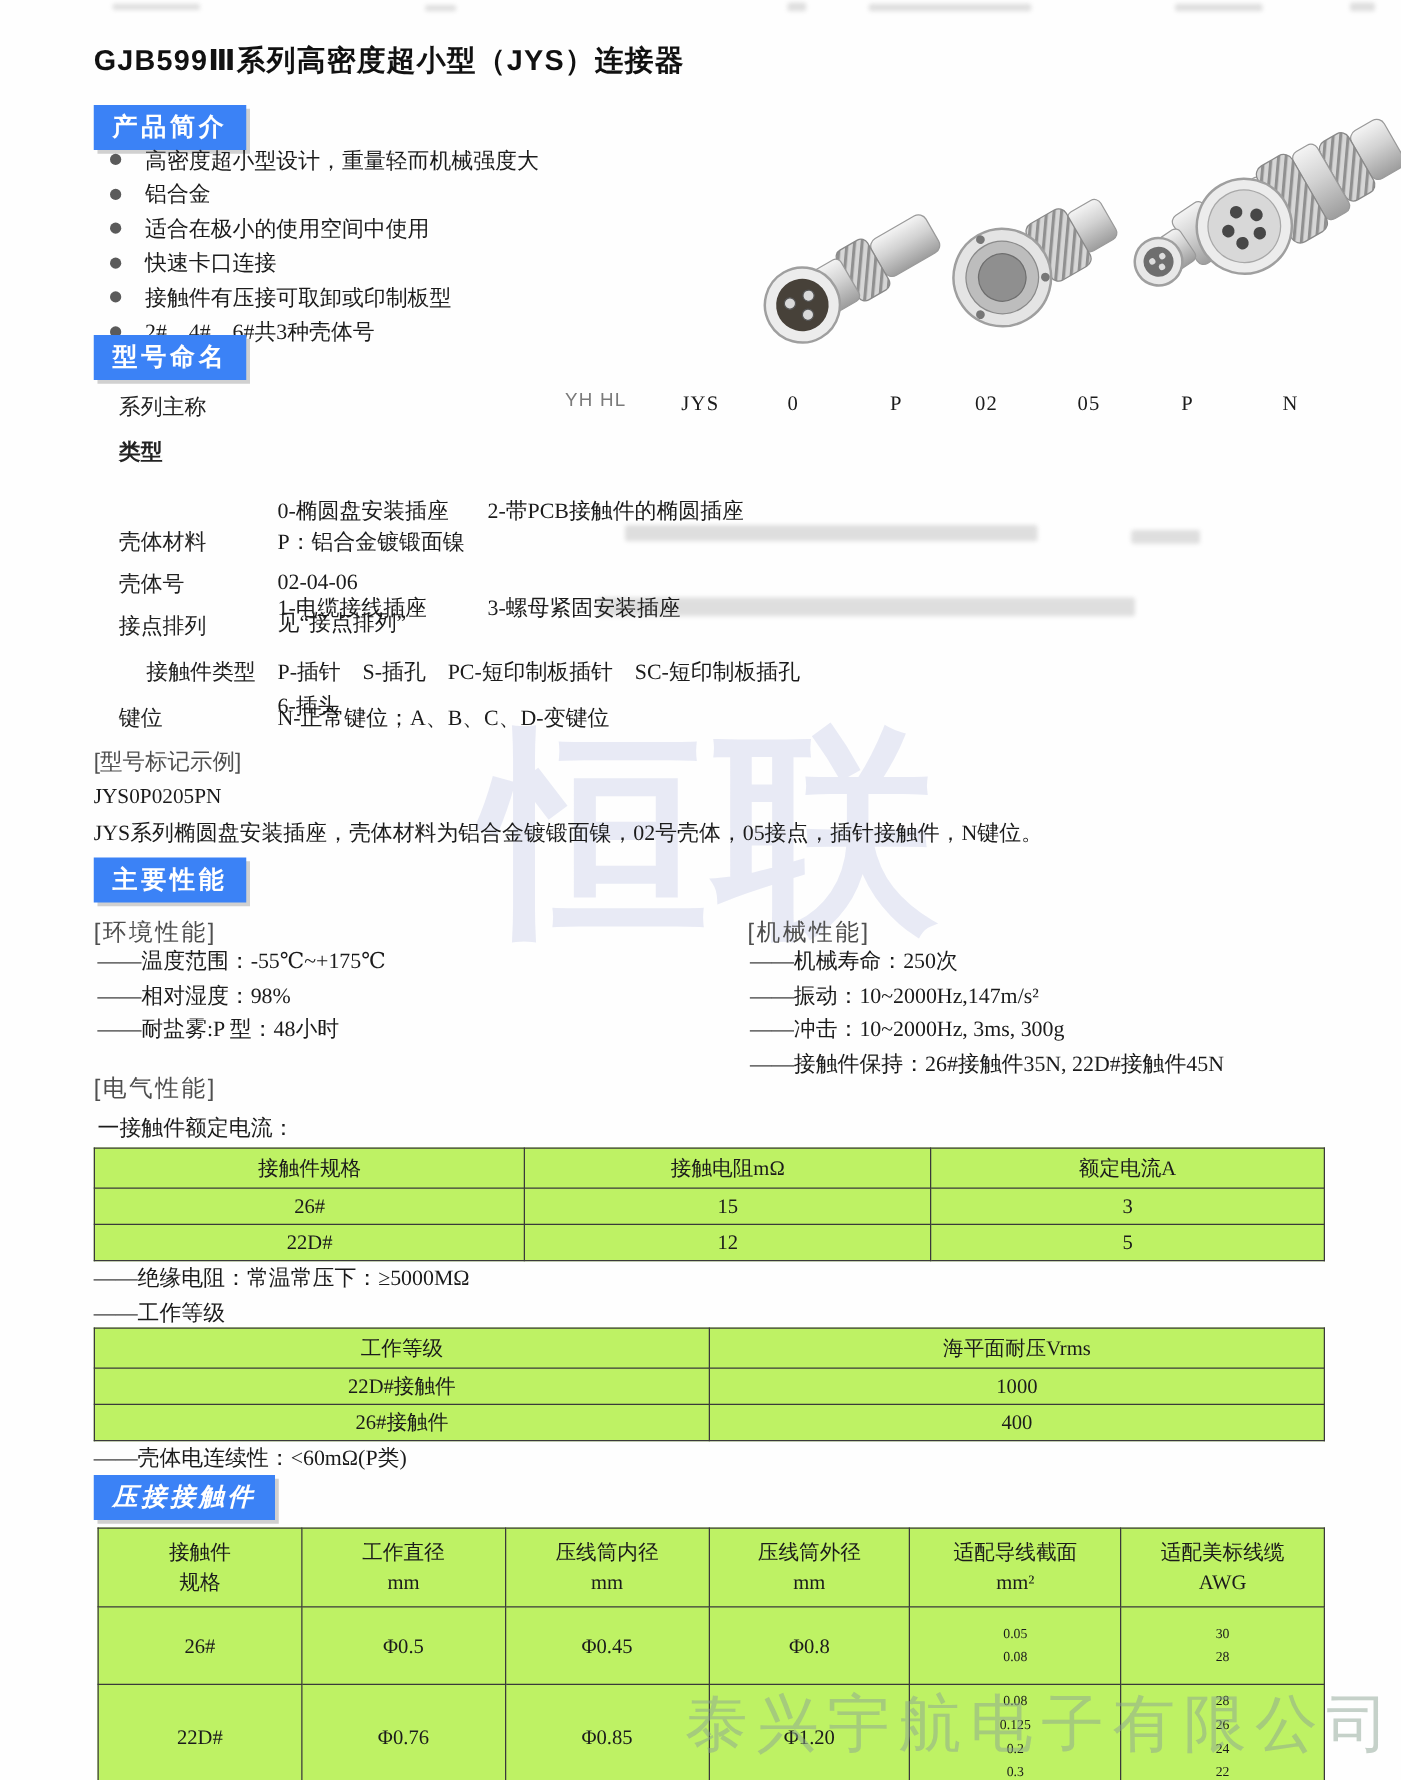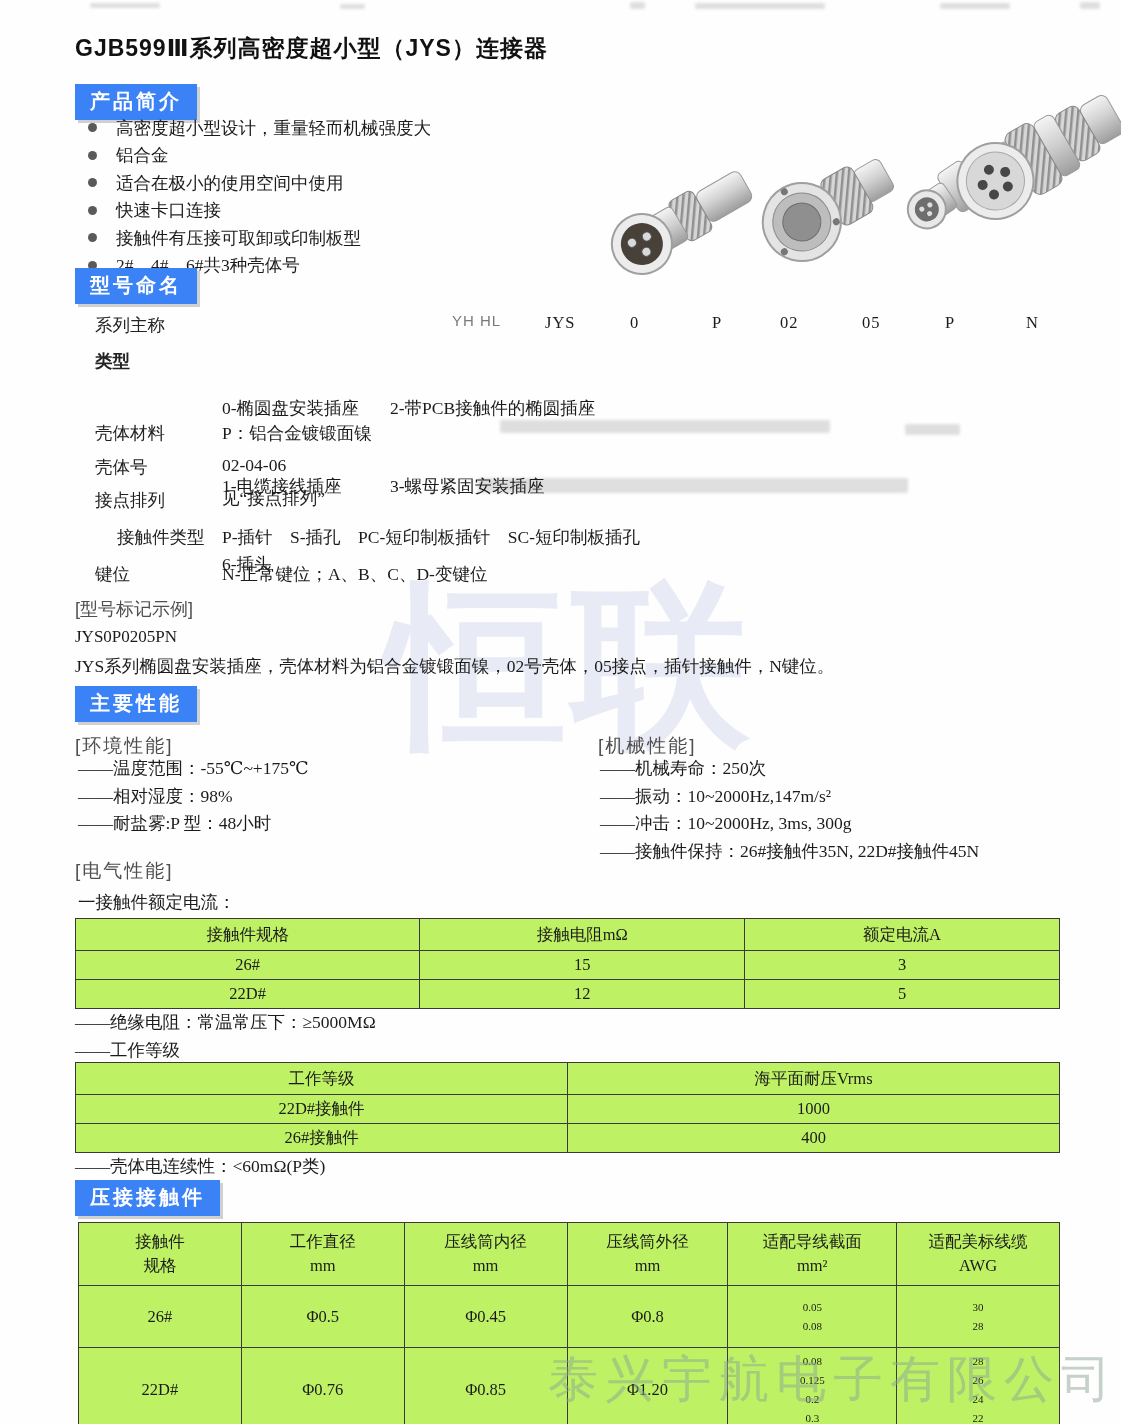--- a/index.html
+++ b/index.html
@@ -270,21 +270,21 @@
     </tr>
     <tr>
       <td>26#接触件</td>
       <td>400</td>
     </tr>
   </tbody>
     </table>
 
   <div class="abs note-line" style="left:75px;top:1154px;">——壳体电连续性：&lt;60mΩ(P类)</div>
 
-  <div class="abs sec-header" style="left:75px;top:1180px;">压接接触件</div>
+  <div class="abs sec-header" style="left:75px;top:1180px;font-style:italic;">压接接触件</div>
 
   <table class="abs dtable crimp" style="left:78px;top:1222px;width:982px;">
     <colgroup>
       <col style="width:16.6%">
         <col style="width:16.6%">
         <col style="width:16.6%">
       <col style="width:16.4%">
         <col style="width:17.2%">
         <col style="width:16.6%">
     </colgroup>

